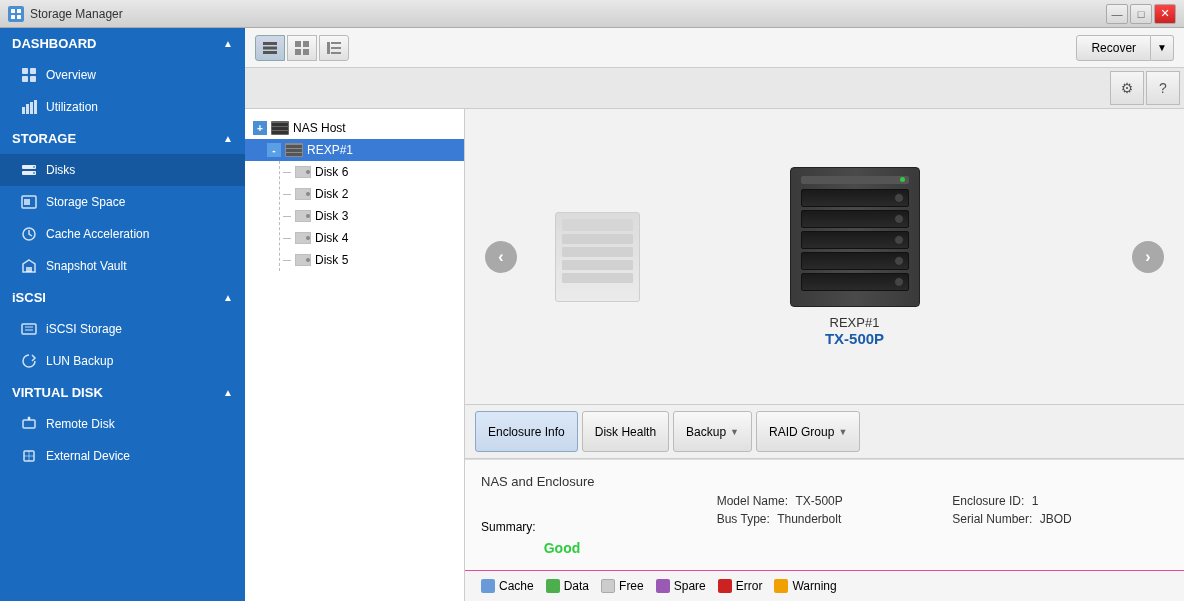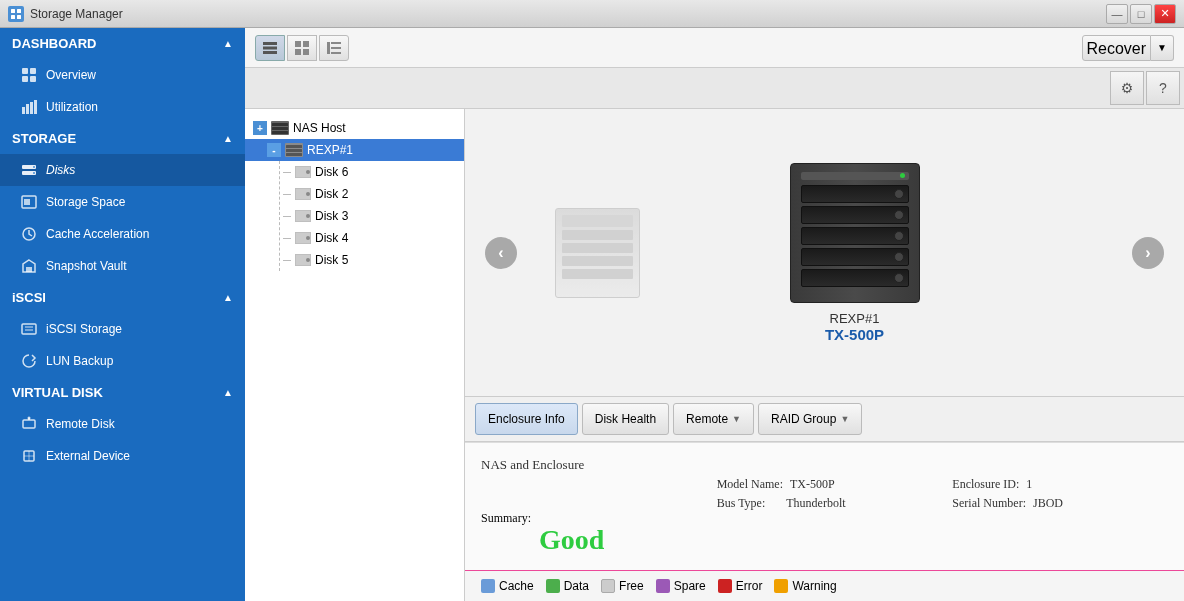--- a/index.html
+++ b/index.html
@@ -52,21 +52,21 @@
 
     .sidebar-item {
       display: flex;
       align-items: center;
       padding: 7px 12px 7px 20px;
       color: white;
       cursor: pointer;
       gap: 8px;
       font-size: 12px;
     }
-    .sidebar-item.active { background: #1558a0; font-style: italic; }
+    .sidebar-item.active { background: #1558a0; }
 
     .sidebar-icon { width: 18px; height: 18px; display: flex; align-items: center; justify-content: center; flex-shrink: 0; }
 
     
     .content {
       flex: 1;
       display: flex;
       flex-direction: column;
       background: #e8e8e8;
     }
@@ -94,23 +94,23 @@
       font-size: 13px;
       color: #555;
     }
     .view-btn:first-child { border-radius: 3px 0 0 3px; }
     .view-btn:last-child { border-radius: 0 3px 3px 0; }
     .view-btn.active { background: linear-gradient(to bottom, #d0d8e8, #b8c8d8); border-color: #8aa; }
 
     .recover-btn {
       background: linear-gradient(to bottom, #f8f8f8, #e0e0e0);
       border: 1px solid #bbb;
-      padding: 4px 4px;
-      cursor: pointer;
-      font-size: 16px;
+      padding: 4px 14px;
+      cursor: pointer;
+      font-size: 12px;
       border-radius: 3px 0 0 3px;
       height: 26px;
     }
     .recover-dropdown {
       background: linear-gradient(to bottom, #f8f8f8, #e0e0e0);
       border: 1px solid #bbb;
       border-left: none;
       padding: 4px 6px;
       cursor: pointer;
       font-size: 10px;
@@ -254,55 +254,54 @@
       align-items: center;
     }
 
     .action-btn {
       background: linear-gradient(to bottom, #f8f8f8, #e0e0e0);
       border: 1px solid #bbb;
       padding: 5px 12px;
       cursor: pointer;
       font-size: 12px;
       border-radius: 3px;
-      height: 32px;
+      height: 41px;
       display: flex;
       align-items: center;
       gap: 4px;
     }
     .action-btn.active {
       background: linear-gradient(to bottom, #dce8f8, #c8d8ec);
       border-color: #8aa8c8;
     }
 
     .dropdown-arrow { font-size: 9px; color: #666; }
 
     
     .info-panel {
       display: flex;
       padding: 14px 16px;
       gap: 20px;
       background: #fafafa;
       border-top: 1px solid #ddd;
-      font-family: Liberation Serif, serif;
     }
 
     .info-section {
       flex: 1;
     }
 
     .info-title {
       font-size: 13px;
       color: #333;
       margin-bottom: 8px;
       font-weight: normal;
     }
 
     .summary-good {
-      font-size: 28px;
+      font-size: 14px;
       font-weight: bold;
       color: #2ecc40;
       margin-top: 43px;
     }
 
     .info-row {
       margin-bottom: 4px;
       font-size: 12px;
       color: #333;
     }
@@ -650,21 +649,21 @@
           </div>
 
           <div class="nav-arrow right">›</div>
 
         </div>
 
         <div class="action-bar">
           <button class="action-btn active">Enclosure Info</button>
           <button class="action-btn">Disk Health</button>
           <button class="action-btn">
-            <span>Remote</span>
+            <span>Backup</span>
             <span class="dropdown-arrow">▼</span>
           </button>
           <button class="action-btn">
             <span>RAID Group</span>
             <span class="dropdown-arrow">▼</span>
           </button>
         </div>
 
         <div class="info-panel">
 
@@ -677,21 +676,21 @@
           </div>
 
           <div class="info-section">
             <div style="height:20px;"></div>
             <div class="info-row">
               <span>Model Name:</span>
               <span style="margin-left:4px;">TX-500P</span>
             </div>
             <div class="info-row">
               <span>Bus Type:</span>
-              <span style="margin-left:18px;">Thunderbolt</span>
+              <span style="margin-left:4px;">Thunderbolt</span>
             </div>
           </div>
 
           <div class="info-section">
             <div style="height:20px;"></div>
             <div class="info-row">
               <span>Enclosure ID:</span>
               <span style="margin-left:4px;">1</span>
             </div>
             <div class="info-row">

